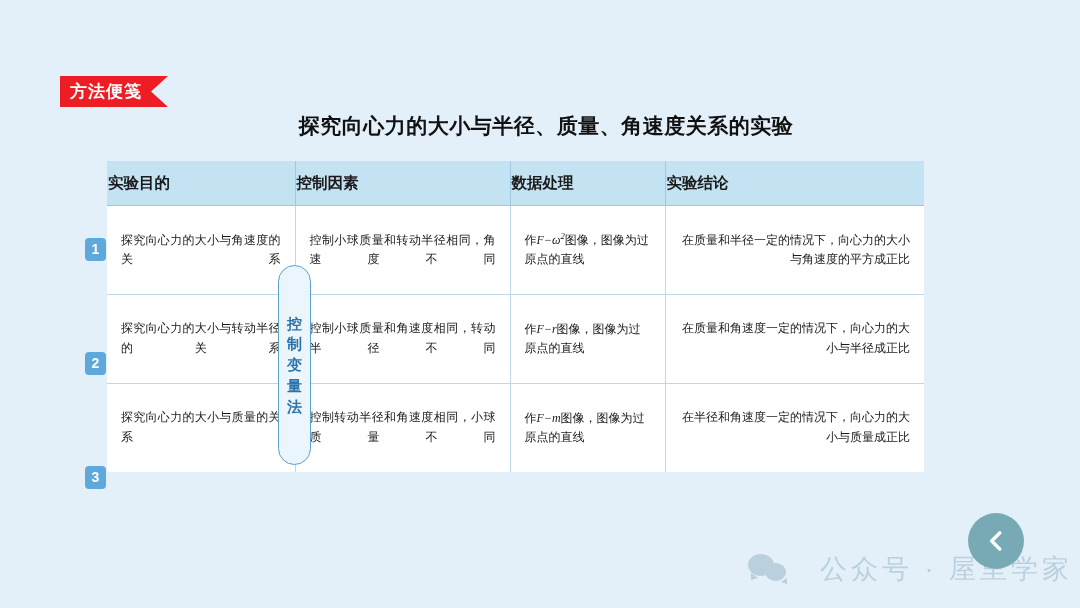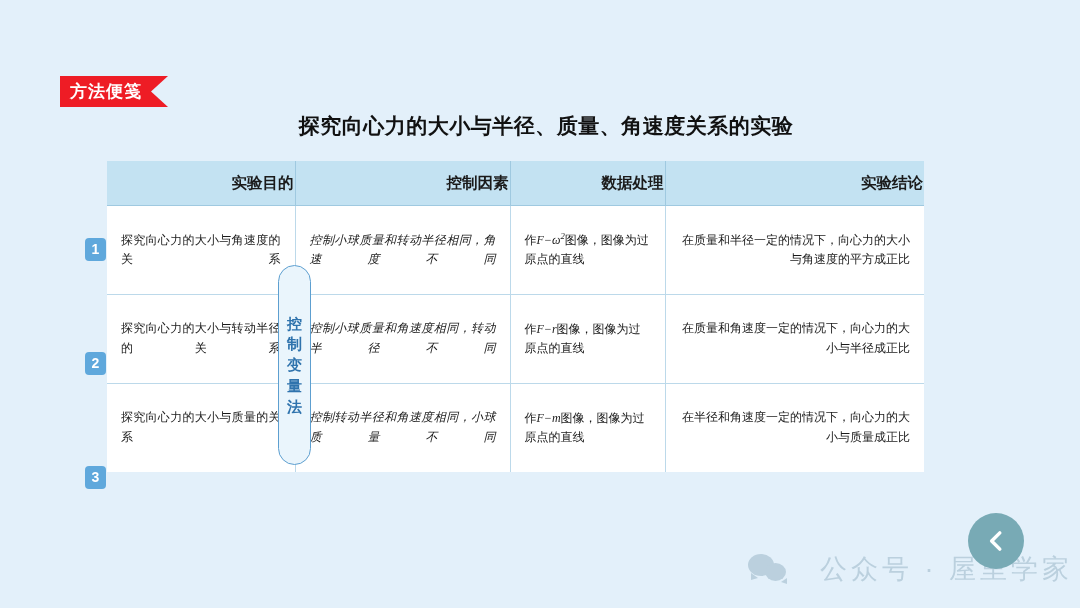--- a/index.html
+++ b/index.html
@@ -70,42 +70,42 @@
     width: 100%;
     border-collapse: collapse;
     table-layout: fixed;
   }
   table.exp-table th {
     background: #c3e2f2;
     color: #1a1a1a;
     font-size: 15.5px;
     font-weight: bold;
     height: 42px;
-    text-align: right;
+    text-align: left;
     border-right: 1px solid #9fc9e0;
     border-bottom: 1px solid #9fc9e0;
   }
   table.exp-table th:last-child { border-right: none; }
 
   table.exp-table td {
     background: #ffffff;
     color: #1a1a1a;
     font-size: 12px;
     line-height: 1.62;
     padding: 24px 14px;
     vertical-align: middle;
     border-right: 1px solid #bcd9ea;
     border-bottom: 1px solid #bcd9ea;
     font-family: "Liberation Serif", "DejaVu Serif", serif;
   }
   table.exp-table td:last-child { border-right: none; }
   table.exp-table tr:last-child td { border-bottom: none; }
 
   td.c-purpose { text-align: justify; text-align-last: justify; }
-  td.c-factor  { text-align: justify; text-align-last: justify; font-style: italic; }
+  td.c-factor  { text-align: justify; text-align-last: justify; }
   td.c-data    { text-align: left; }
   td.c-concl   { text-align: right; }
 
   .col-1 { width: 188px; }
   .col-2 { width: 215px; }
   .col-3 { width: 155px; }
   .col-4 { width: 259px; }
 
   
   .mth { font-style: italic; font-family: "Liberation Serif", "DejaVu Serif", serif; }

